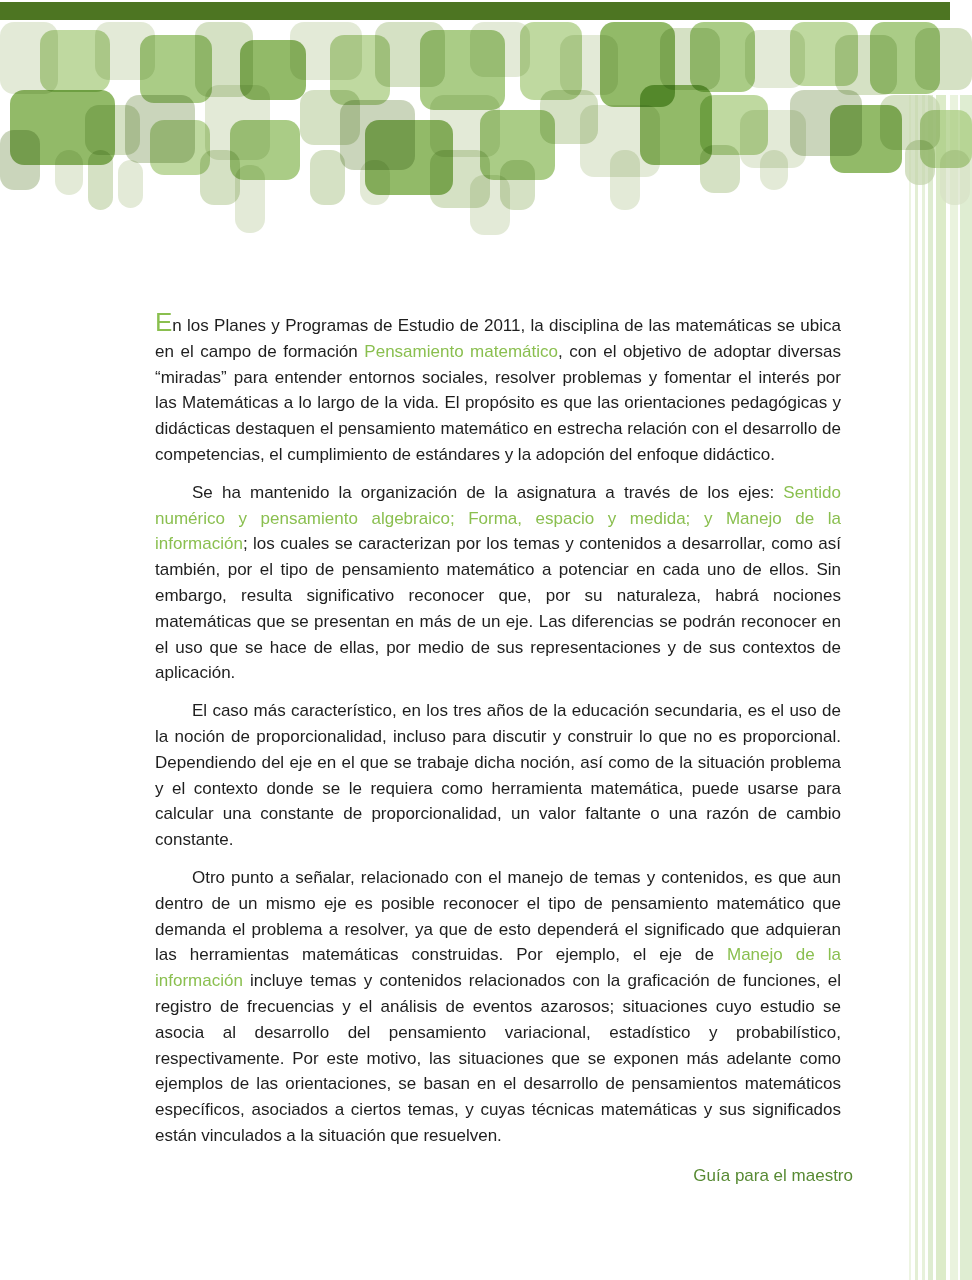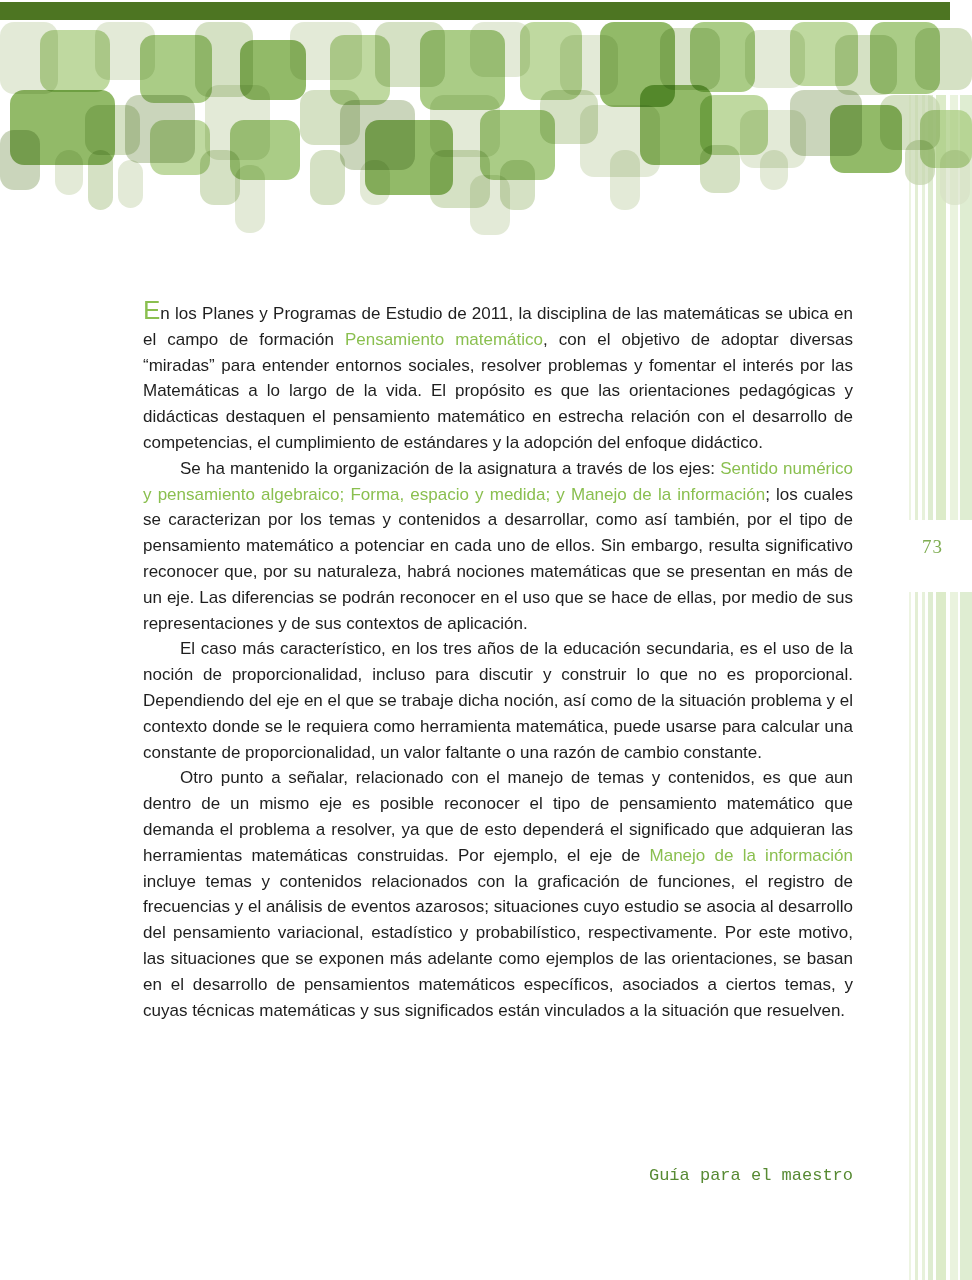--- a/index.html
+++ b/index.html
@@ -66,39 +66,38 @@
   #article {
     position: absolute;
     left: 143px; top: 297px;
     width: 710px;
     z-index: 4;
     color: var(--ink, #1e1e1e);
     font-size: 17px;
     line-height: 25.8px;
     text-align: justify;
   }
-  #article p { margin: 0; }
+  #article p { margin: 12px; }
   #article p.indent { text-indent: 37px; }
   .dropcap {
     font-size: 26px;
     line-height: 1;
     color: var(--accent, #8abf4f);
   }
   .accent { color: var(--accent, #8abf4f); }
 
   
   #footer-title {
     position: absolute;
     left: 143px; top: 1166px;
     width: 710px;
     text-align: right;
     font-size: 17px;
     color: var(--footer, #578a33);
     z-index: 4;
-    font-family: Liberation Mono, monospace;
   }
 </style>
 </head>
 <body>
 
 <div id="page">
   <div id="mosaic">
       <div class="tile" style="left: 0px; top: 22px; width: 58px; height: 72px; background: rgba(215, 225, 198, 0.7);"></div>
       <div class="tile" style="left: 40px; top: 30px; width: 70px; height: 62px; background: rgba(169, 204, 128, 0.75);"></div>
       <div class="tile" style="left: 95px; top: 22px; width: 60px; height: 58px; background: rgba(215, 225, 198, 0.7);"></div>
@@ -161,23 +160,20 @@
   <div id="stripes">
       <div class="stripe" style="left: 4px; width: 2px; background: rgb(237, 244, 226);"></div>
       <div class="stripe" style="left: 10px; width: 3px; background: rgb(227, 238, 212);"></div>
       <div class="stripe" style="left: 17px; width: 3px; background: rgb(231, 241, 218);"></div>
       <div class="stripe" style="left: 23px; width: 5px; background: rgb(222, 236, 208);"></div>
       <div class="stripe" style="left: 31px; width: 10px; background: rgb(220, 235, 201);"></div>
       <div class="stripe" style="left: 45px; width: 8px; background: rgb(234, 243, 222);"></div>
       <div class="stripe" style="left: 55px; width: 12px; background: rgb(223, 237, 210);"></div>
     </div>
 
-  <div id="folio-patch">
-    <span id="page-number">73</span>
-  </div>
 
   <div id="article">
       <p class=""><span class="dropcap">E</span><span>n los Planes y Programas de Estudio de 2011, la disciplina de las matemáticas se ubica en el campo de formación </span><span class="accent">Pensamiento matemático</span><span>, con el objetivo de adoptar diversas “miradas” para entender entornos sociales, resolver problemas y fomentar el interés por las Matemáticas a lo largo de la vida. El propósito es que las orientaciones pedagógicas y didácticas destaquen el pensamiento matemático en estrecha relación con el desarrollo de competencias, el cumplimiento de estándares y la adopción del enfoque didáctico.</span></p>
       <p class="indent"><span>Se ha mantenido la organización de la asignatura a través de los ejes: </span><span class="accent">Sentido numérico y pensamiento algebraico; Forma, espacio y medida; y Manejo de la información</span><span>; los cuales se caracterizan por los temas y contenidos a desarrollar, como así también, por el tipo de pensamiento matemático a potenciar en cada uno de ellos. Sin embargo, resulta significativo reconocer que, por su naturaleza, habrá nociones matemáticas que se presentan en más de un eje. Las diferencias se podrán reconocer en el uso que se hace de ellas, por medio de sus representaciones y de sus contextos de aplicación.</span></p>
       <p class="indent"><span>El caso más característico, en los tres años de la educación secundaria, es el uso de la noción de proporcionalidad, incluso para discutir y construir lo que no es proporcional. Dependiendo del eje en el que se trabaje dicha noción, así como de la situación problema y el contexto donde se le requiera como herramienta matemática, puede usarse para calcular una constante de proporcionalidad, un valor faltante o una razón de cambio constante.</span></p>
       <p class="indent"><span>Otro punto a señalar, relacionado con el manejo de temas y contenidos, es que aun dentro de un mismo eje es posible reconocer el tipo de pensamiento matemático que demanda el problema a resolver, ya que de esto dependerá el significado que adquieran las herramientas matemáticas construidas. Por ejemplo, el eje de </span><span class="accent">Manejo de la información</span><span> incluye temas y contenidos relacionados con la graficación de funciones, el registro de frecuencias y el análisis de eventos azarosos; situaciones cuyo estudio se asocia al desarrollo del pensamiento variacional, estadístico y probabilístico, respectivamente. Por este motivo, las situaciones que se exponen más adelante como ejemplos de las orientaciones, se basan en el desarrollo de pensamientos matemáticos específicos, asociados a ciertos temas, y cuyas técnicas matemáticas y sus significados están vinculados a la situación que resuelven.</span></p>
     </div>
 
   <div id="footer-title">Guía para el maestro</div>
 </div>

